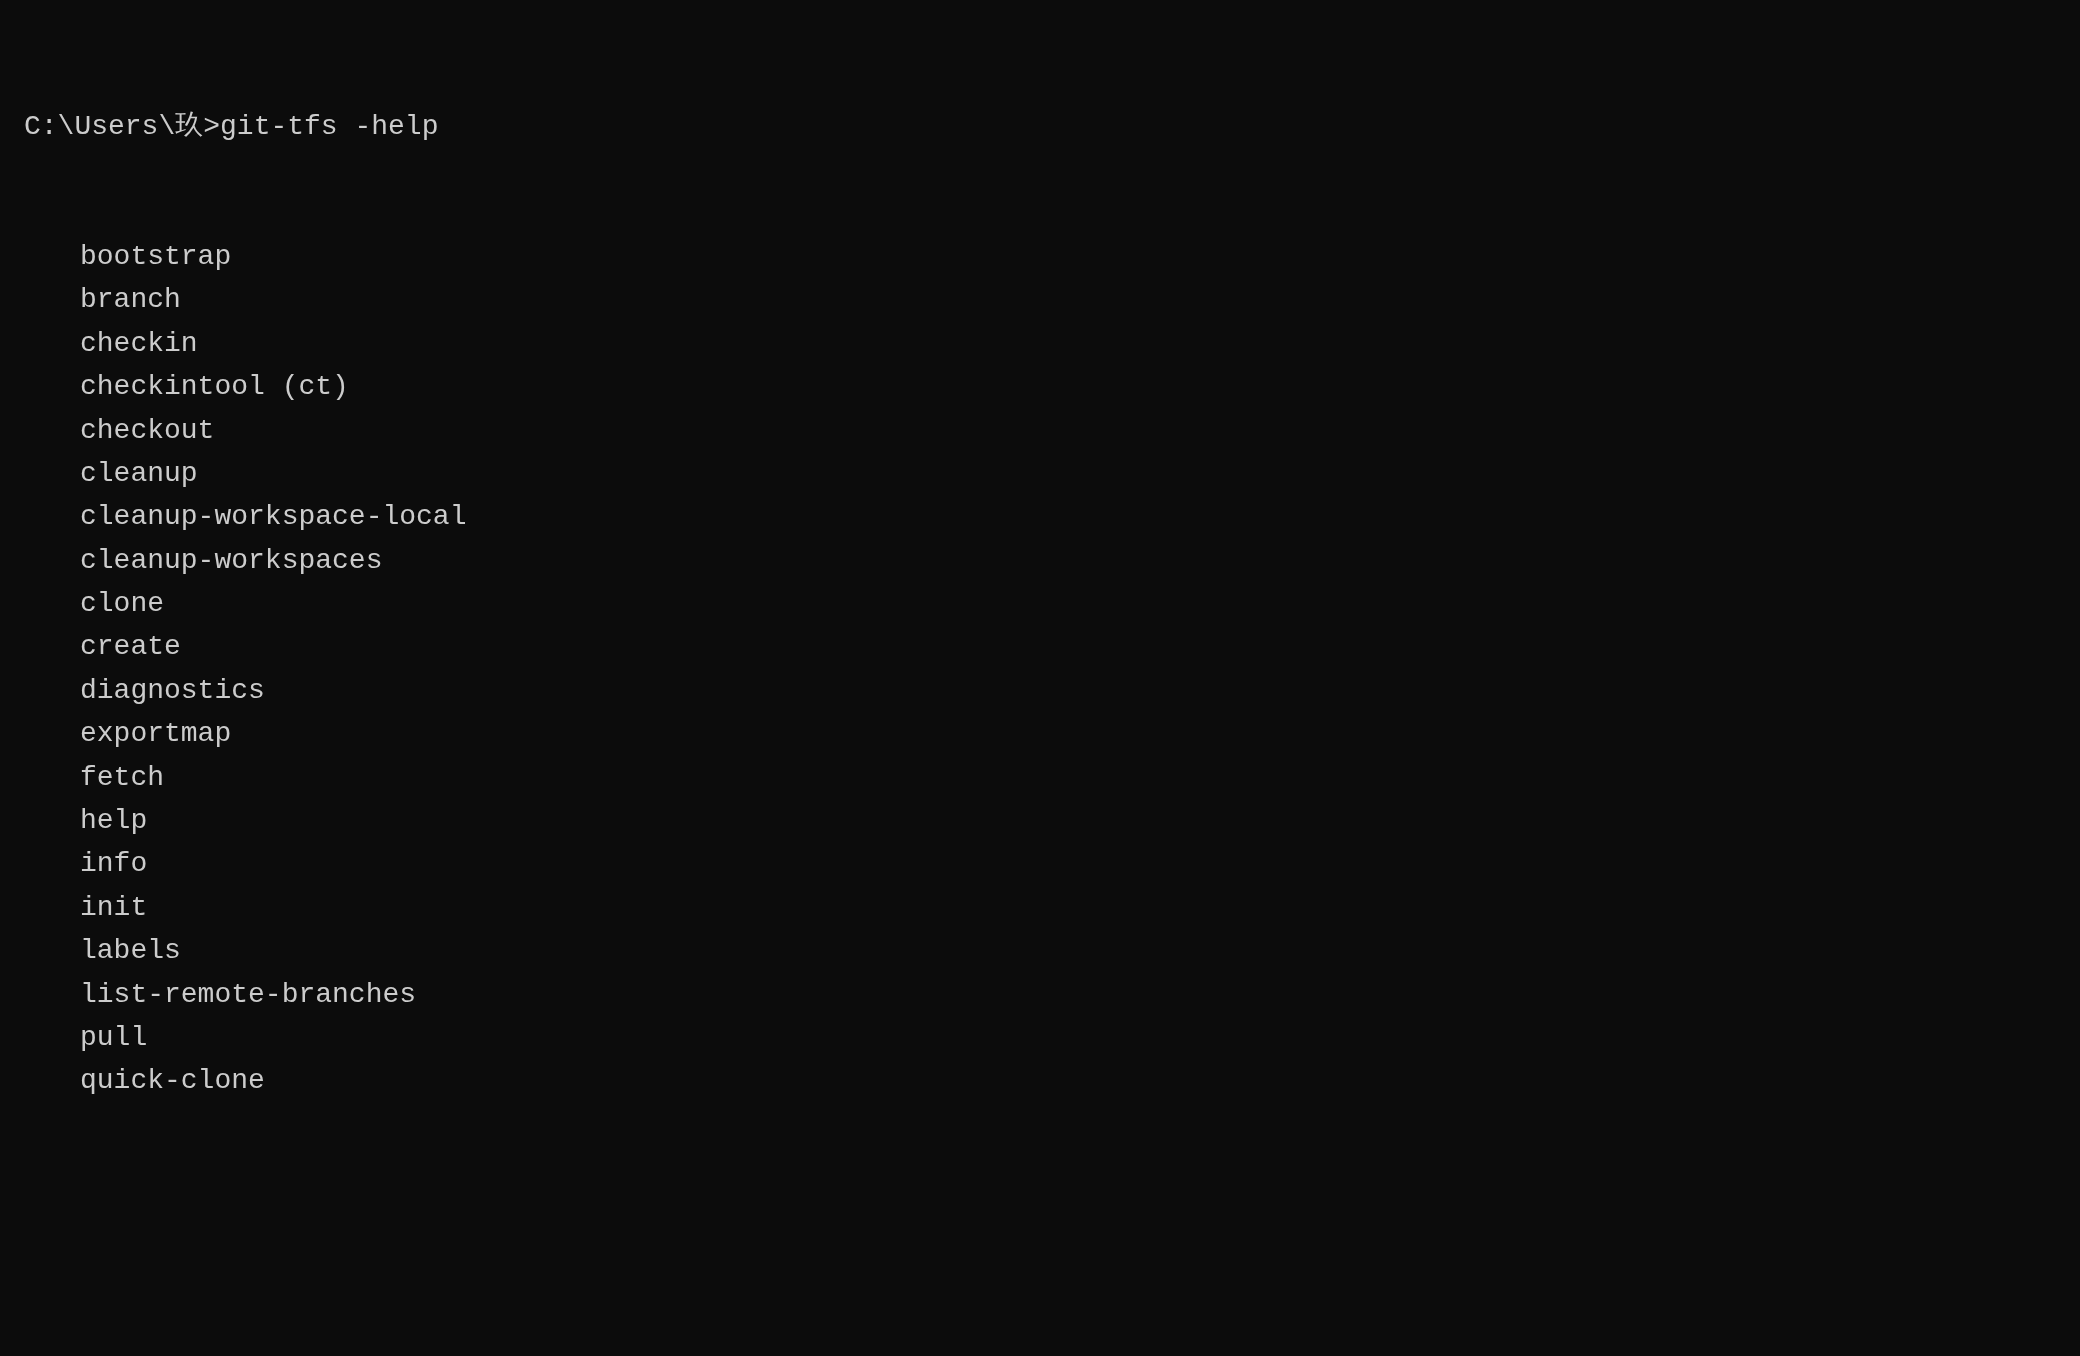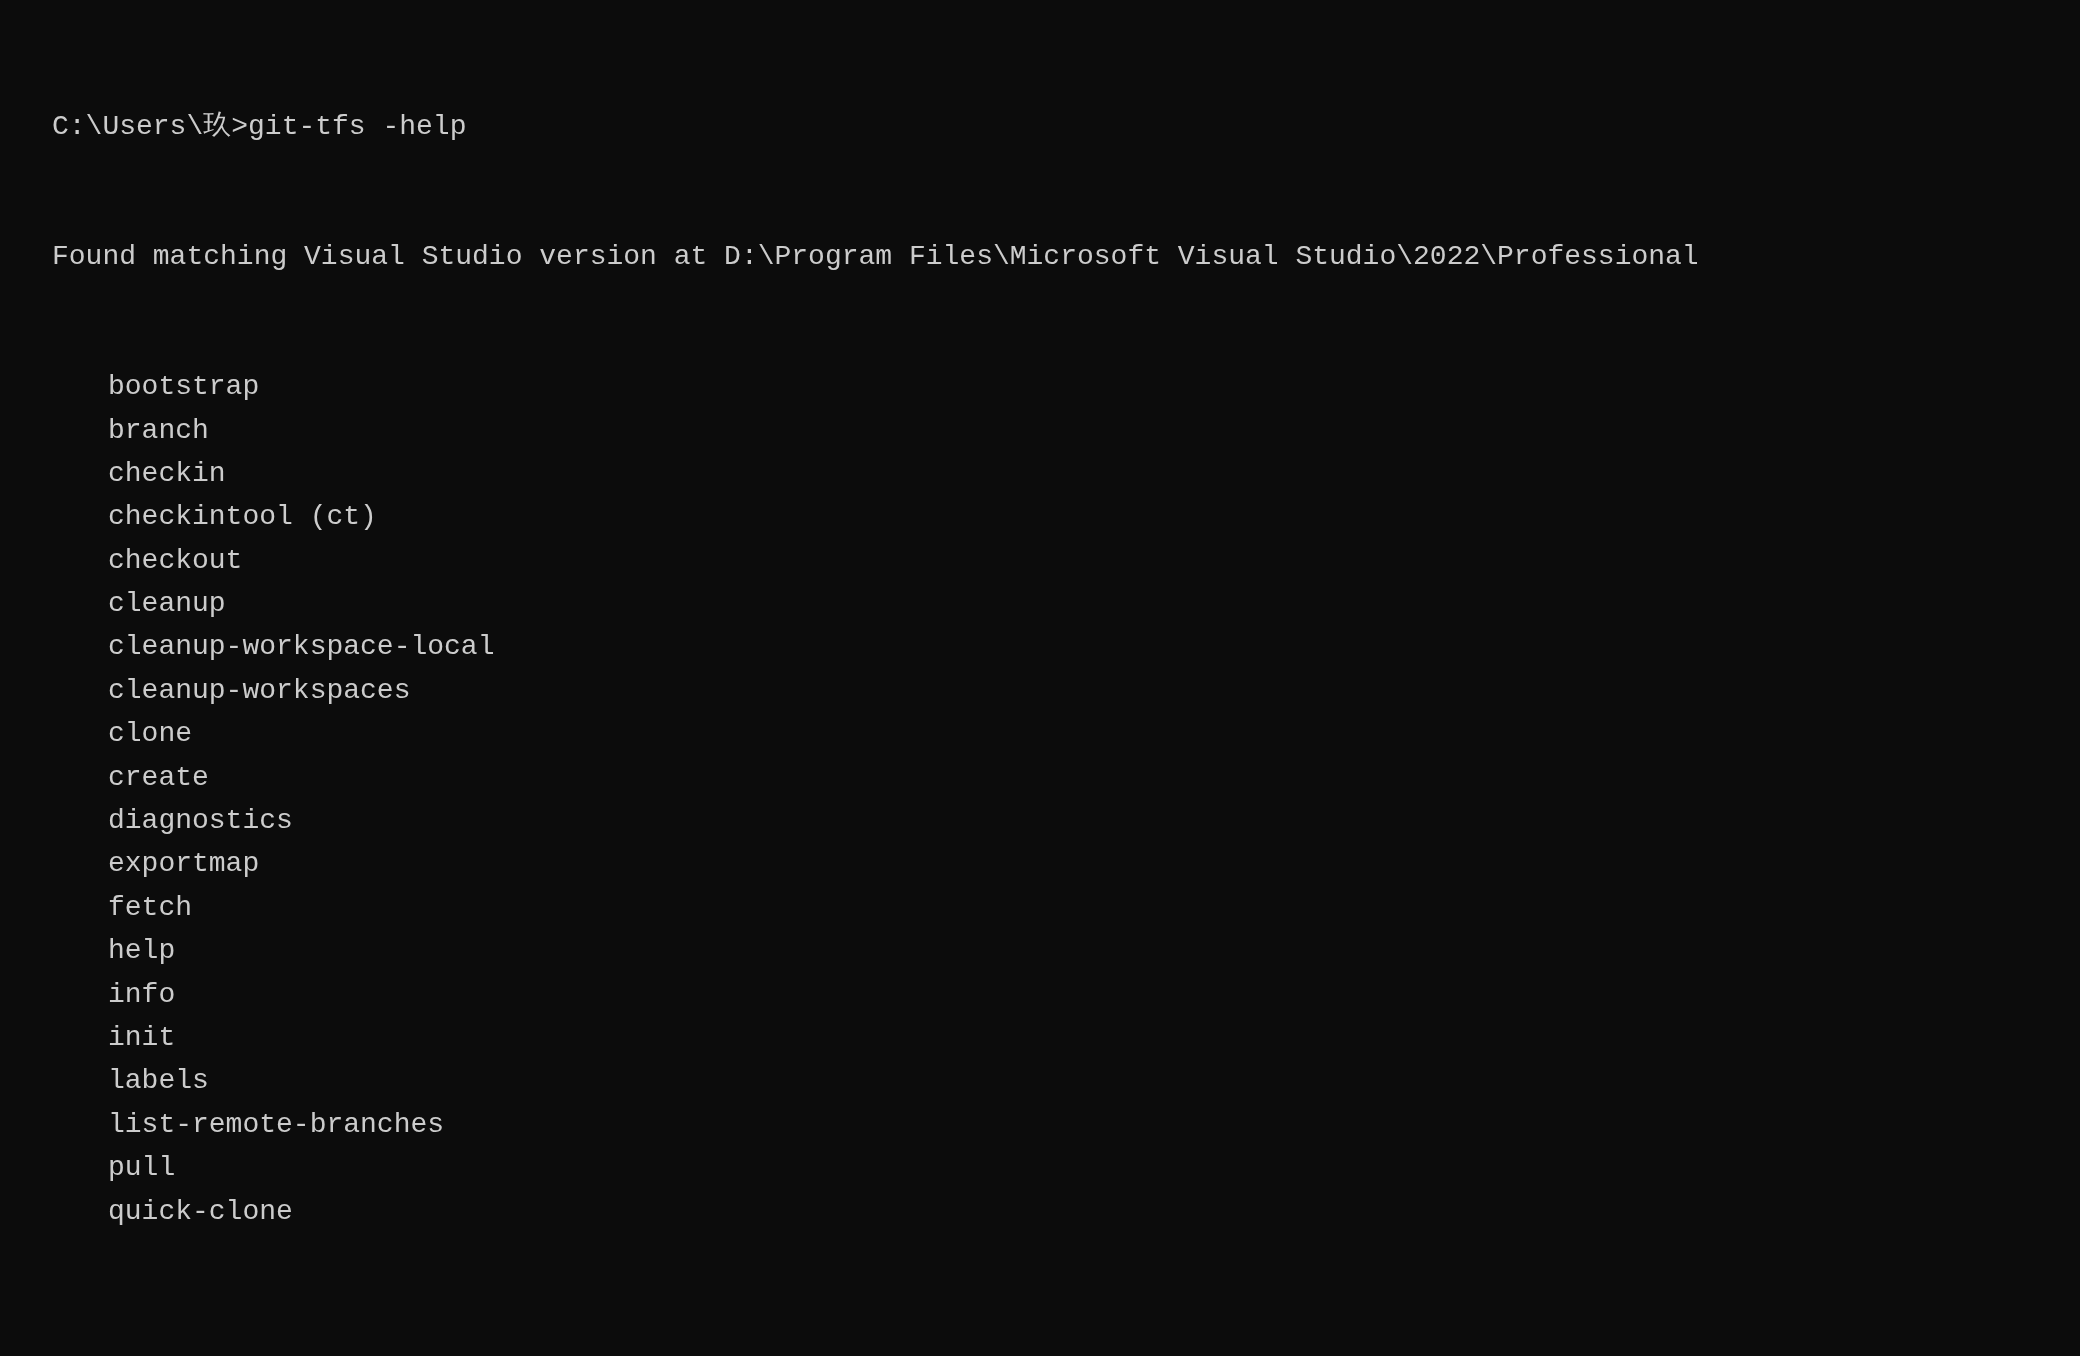--- a/index.html
+++ b/index.html
@@ -18,31 +18,29 @@
       width: 2080px;
       min-height: 1356px;
     }
 
     .terminal-content {
       white-space: pre;
     }
 
     .line {
       display: block;
-      margin-left: 28px;
     }
 
     .indent {
       padding-left: 56px;
     }
   </style>
 </head>
 <body>
 
 <div class="terminal-content">
   <span class="line">C:\Users\玖&gt;git-tfs -help</span>
-  <span class="line">Found matching Visual Studio version at D:\Program Files\Microsoft Visual Studio\2022\Professional</span>
   <div id="commands-container"><span class="line indent">bootstrap</span><span class="line indent">branch</span><span class="line indent">checkin</span><span class="line indent">checkintool (ct)</span><span class="line indent">checkout</span><span class="line indent">cleanup</span><span class="line indent">cleanup-workspace-local</span><span class="line indent">cleanup-workspaces</span><span class="line indent">clone</span><span class="line indent">create</span><span class="line indent">diagnostics</span><span class="line indent">exportmap</span><span class="line indent">fetch</span><span class="line indent">help</span><span class="line indent">info</span><span class="line indent">init</span><span class="line indent">labels</span><span class="line indent">list-remote-branches</span><span class="line indent">pull</span><span class="line indent">quick-clone</span></div>
   
   
   
   
 </div>
 
 </body></html>

